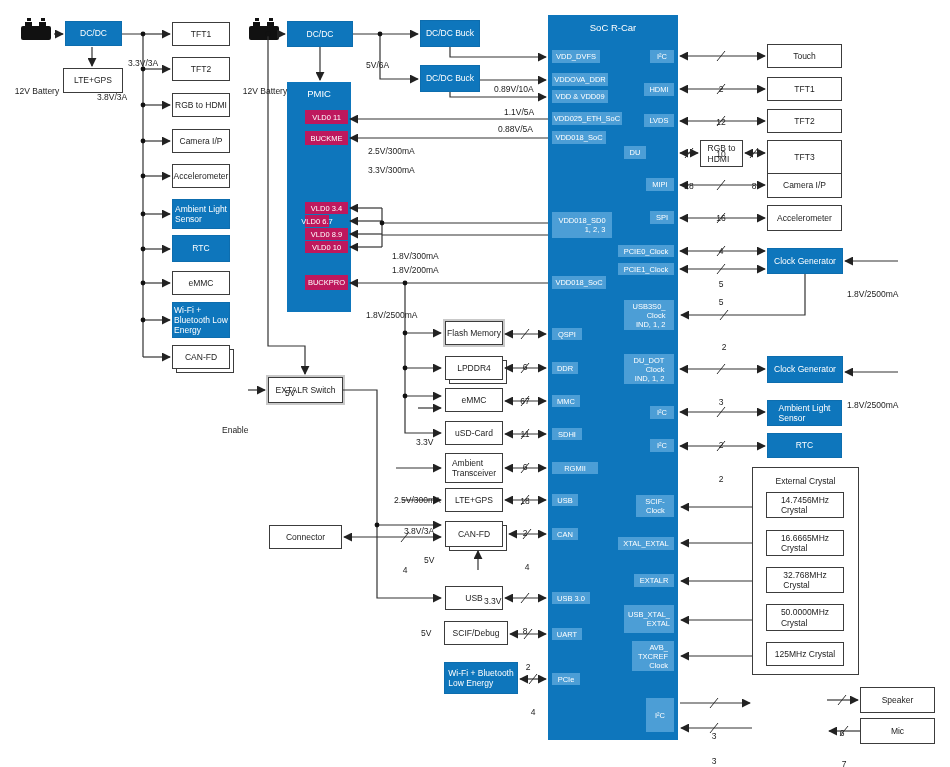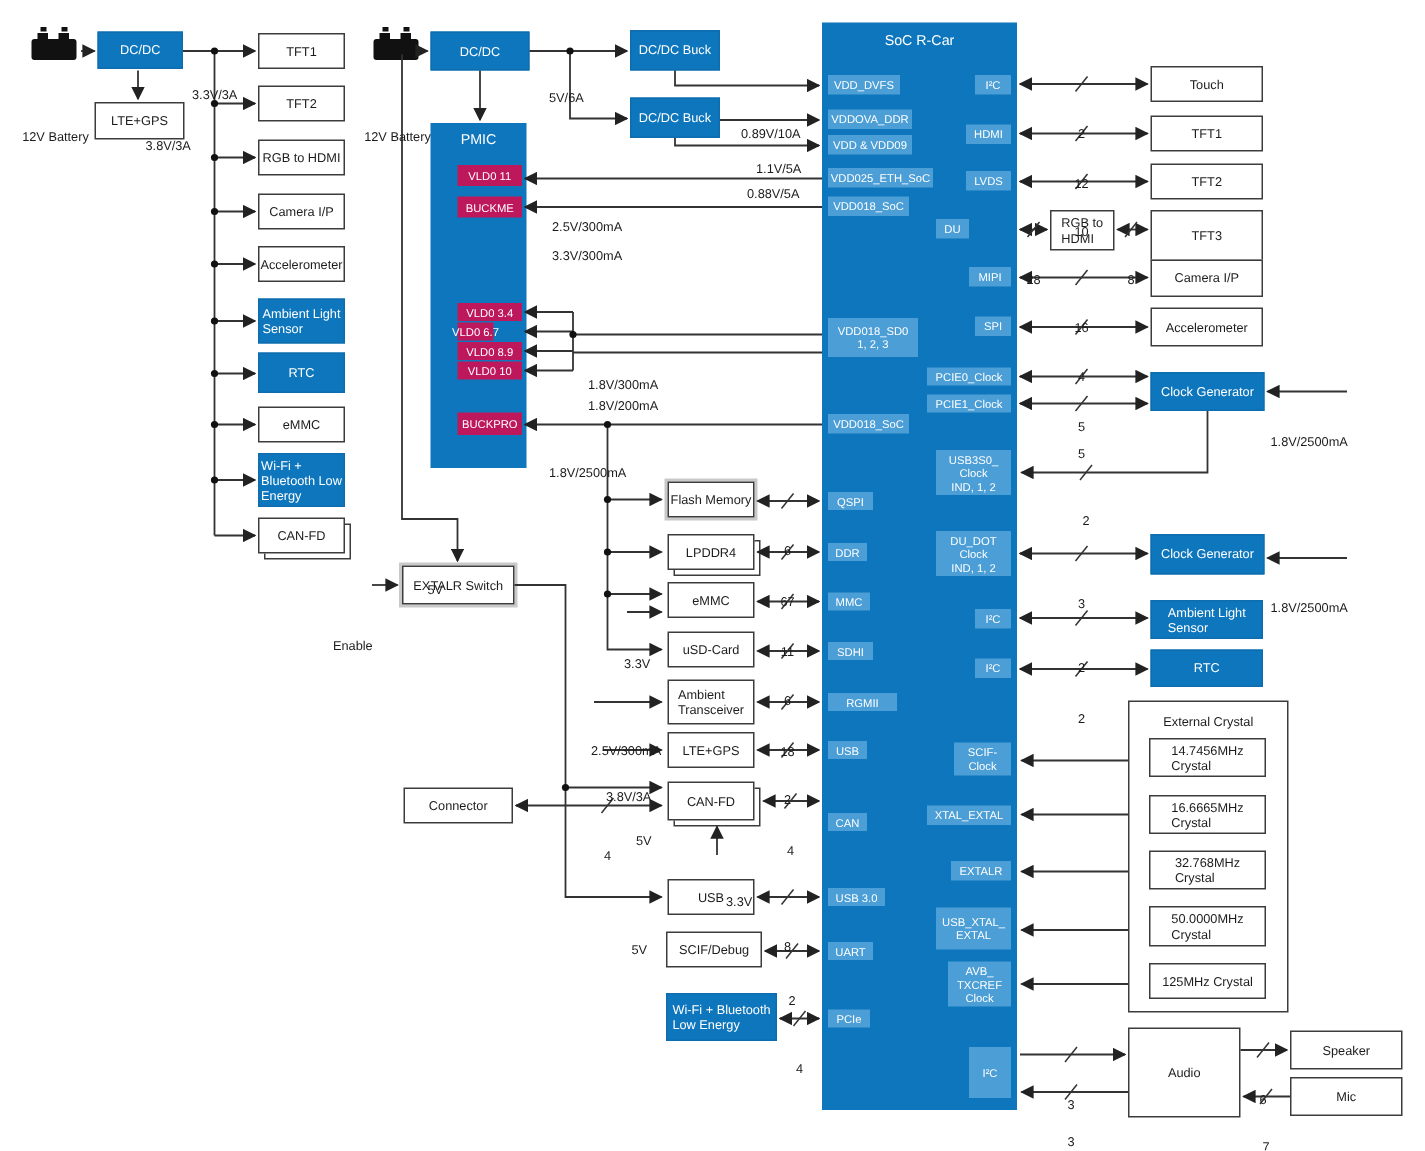--- a/index.html
+++ b/index.html
@@ -5,21 +5,21 @@
   html,body{margin:0;padding:0;background:#fff;}
   #canvas{position:relative;width:950px;height:767px;background:#fff;overflow:hidden;
           font-family:"Liberation Sans",sans-serif;z-index:0;}
   .box{position:absolute;box-sizing:border-box;border:1.2px solid #3c3c3c;background:#fff;
        color:#1c1c1c;display:flex;align-items:center;justify-content:center;
        font-size:8.5px;line-height:1.18;white-space:pre-line;}
   .blue{background:#0e76bc;border:1px solid #0d6dae;color:#fff;}
   .soc{position:absolute;box-sizing:border-box;background:#0e76bc;}
   .soc-title{position:absolute;color:#fff;font-size:9.5px;text-align:center;}
   .pin{position:absolute;box-sizing:border-box;background:#4c9ed6;color:#fff;font-size:7.5px;
-       display:flex;align-items:center;justify-content:center;text-align:center;
+       display:flex;align-items:center;justify-content:center;text-align:right;
        line-height:1.2;white-space:pre-line;}
   .reg{position:absolute;box-sizing:border-box;background:#be185d;color:#fff;font-size:7.5px;
        display:flex;align-items:center;justify-content:center;white-space:nowrap;}
   .lbl{position:absolute;font-size:8.5px;color:#1c1c1c;white-space:nowrap;}
   .cnt{position:absolute;font-size:8.5px;color:#1c1c1c;width:20px;text-align:center;}
   .stack::after{content:'';position:absolute;left:3px;top:3px;width:100%;height:100%;
        border:1.2px solid #3c3c3c;background:#fff;z-index:-1;}
   .gray-ring{box-shadow:0 0 0 2px #c9c9c9;}
   svg.wires{position:absolute;left:0;top:0;z-index:5;pointer-events:none;}
   .lbl,.cnt{z-index:6;margin-top:41px;}
@@ -123,21 +123,21 @@
   <div class="pin" style="left:552px;top:131px;width:54px;height:13px">VDD018_SoC</div>
   <div class="pin" style="left:552px;top:212px;width:60px;height:26px">VDD018_SD0
 1, 2, 3</div>
   <div class="pin" style="left:552px;top:276px;width:54px;height:13px">VDD018_SoC</div>
   <div class="pin" style="left:552px;top:328px;width:30px;height:12px">QSPI</div>
   <div class="pin" style="left:552px;top:362px;width:26px;height:12px">DDR</div>
   <div class="pin" style="left:552px;top:395px;width:28px;height:12px">MMC</div>
   <div class="pin" style="left:552px;top:428px;width:30px;height:12px">SDHI</div>
   <div class="pin" style="left:552px;top:462px;width:46px;height:12px">RGMII</div>
   <div class="pin" style="left:552px;top:494px;width:26px;height:12px">USB</div>
-  <div class="pin" style="left:552px;top:542px;width:26px;height:12px">CAN</div>
+  <div class="pin" style="left:552px;top:528px;width:26px;height:12px">CAN</div>
   <div class="pin" style="left:552px;top:592px;width:38px;height:12px">USB 3.0</div>
   <div class="pin" style="left:552px;top:628px;width:30px;height:12px">UART</div>
   <div class="pin" style="left:552px;top:673px;width:28px;height:12px">PCIe</div>
 
   <div class="pin" style="left:650px;top:50px;width:24px;height:13px">I²C</div>
   <div class="pin" style="left:644px;top:83px;width:30px;height:13px">HDMI</div>
   <div class="pin" style="left:644px;top:114px;width:30px;height:13px">LVDS</div>
   <div class="pin" style="left:624px;top:146px;width:22px;height:13px">DU</div>
   <div class="pin" style="left:646px;top:178px;width:28px;height:13px">MIPI</div>
   <div class="pin" style="left:650px;top:211px;width:24px;height:13px">SPI</div>
@@ -182,21 +182,20 @@
   <div class="box" style="left:766px;top:492px;width:78px;height:26px">14.7456MHz
 Crystal</div>
   <div class="box" style="left:766px;top:530px;width:78px;height:26px">16.6665MHz
 Crystal</div>
   <div class="box" style="left:766px;top:567px;width:78px;height:26px">32.768MHz
 Crystal</div>
   <div class="box" style="left:766px;top:604px;width:78px;height:27px">50.0000MHz
 Crystal</div>
   <div class="box" style="left:766px;top:642px;width:78px;height:24px">125MHz Crystal</div>
 
-  <div class="box" style="left:752px;top:685px;width:75px;height:60px">Audio</div>
   <div class="box" style="left:860px;top:687px;width:75px;height:26px">Speaker</div>
   <div class="box" style="left:860px;top:718px;width:75px;height:26px">Mic</div>
 
   <div class="cnt" style="left:711px;top:43px">2</div>
   <div class="cnt" style="left:711px;top:76px">12</div>
   <div class="cnt" style="left:711px;top:108px">10</div>
   <div class="cnt" style="left:679px;top:140px">28</div>
   <div class="cnt" style="left:744px;top:140px">8</div>
   <div class="cnt" style="left:711px;top:172px">16</div>
   <div class="cnt" style="left:711px;top:205px">4</div>

